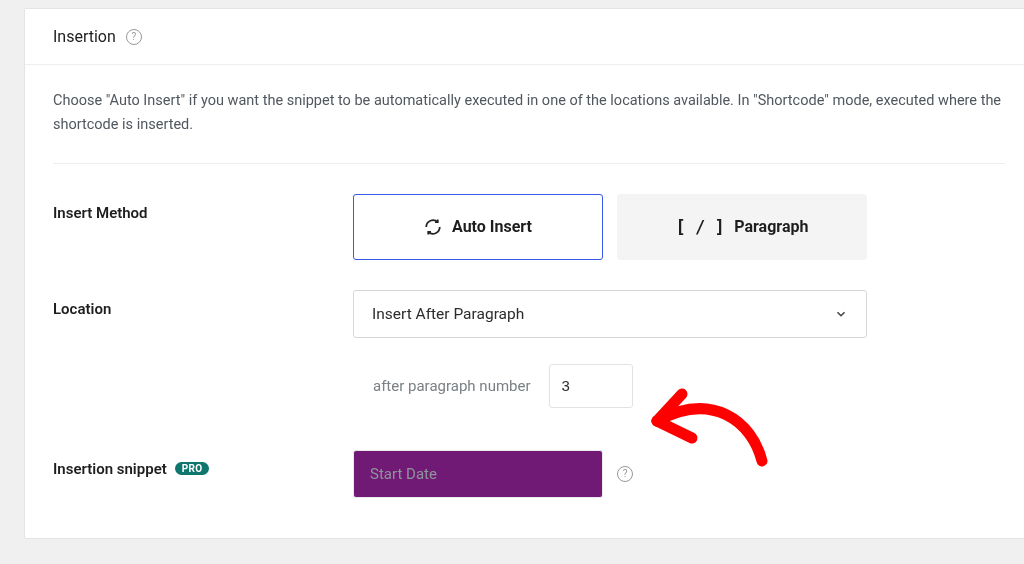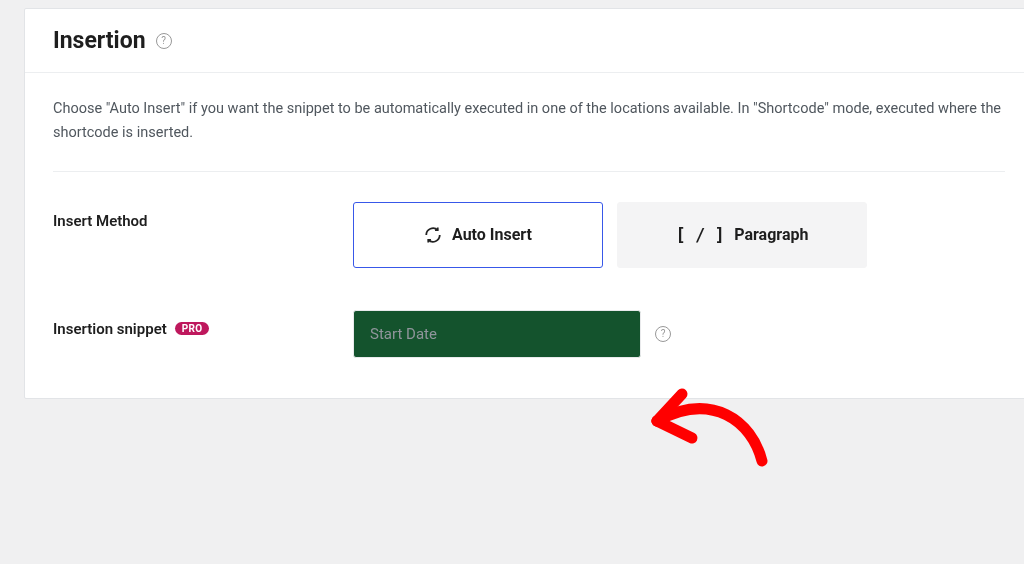--- a/index.html
+++ b/index.html
@@ -20,22 +20,22 @@
       width: 1010px;
     }
     .panel-header {
       padding: 18px 28px;
       border-bottom: 1px solid #eceef0;
       display: flex;
       align-items: center;
       gap: 10px;
     }
     .panel-title {
-      font-size: 23px;
-      font-weight: 700;
+      font-size: 16px;
+      font-weight: 400;
       color: #1e1e1e;
     }
     .help-circle {
       width: 16px;
       height: 16px;
       border: 1.2px solid #999;
       border-radius: 50%;
       display: inline-flex;
       align-items: center;
       justify-content: center;
@@ -143,37 +143,37 @@
     .num-input {
       width: 84px;
       height: 44px;
       border: 1px solid #e0e2e5;
       border-radius: 3px;
       padding: 0 12px;
       font-size: 15px;
       color: #2c2c2c;
     }
     .pro-badge {
-      background: #be185d;
+      background: #0f766e;
       color: #fff;
       font-size: 10px;
       font-weight: 700;
       padding: 1px 7px;
       border-radius: 9px;
       letter-spacing: 0.3px;
     }
     .date-group {
       display: flex;
       gap: 14px;
       align-items: center;
     }
     .date-input {
-      width: 288px;
+      width: 250px;
       height: 48px;
-      background: #14532d;
+      background: #701a75;
       border: 1px solid #e9eaec;
       border-radius: 3px;
       display: flex;
       align-items: center;
       padding: 0 16px;
       font-size: 15px;
       color: #8f959b;
       cursor: pointer;
     }
     .arrow-overlay {
@@ -215,20 +215,35 @@
             <span>Auto Insert</span>
           </div>
           <div class="toggle-btn inactive">
             <span class="brackets">[ / ]</span>
             <span>Paragraph</span>
           </div>
         </div>
       </div>
     </div>
 
+    <div class="row" style="margin-bottom: 0;">
+      <div class="row-label">Location</div>
+      <div class="row-content">
+        <div class="select-box">
+          <span>Insert After Paragraph</span>
+          <svg class="chev" viewBox="0 0 24 24" fill="none" stroke="#444" stroke-width="2.6">
+            <polyline points="6 9 12 15 18 9"></polyline>
+          </svg>
+        </div>
+        <div class="sub-row">
+          <span class="sub-label">after paragraph number</span>
+          <input class="num-input" type="text" value="3" style="">
+        </div>
+      </div>
+    </div>
 
     <div class="row" style="margin-top: 42px; margin-bottom:0;">
       <div class="row-label">
         <span>Insertion snippet</span>
         <span class="pro-badge">PRO</span>
       </div>
       <div class="row-content">
         <div class="date-group">
           <div class="date-input">
             <span>Start Date</span>

